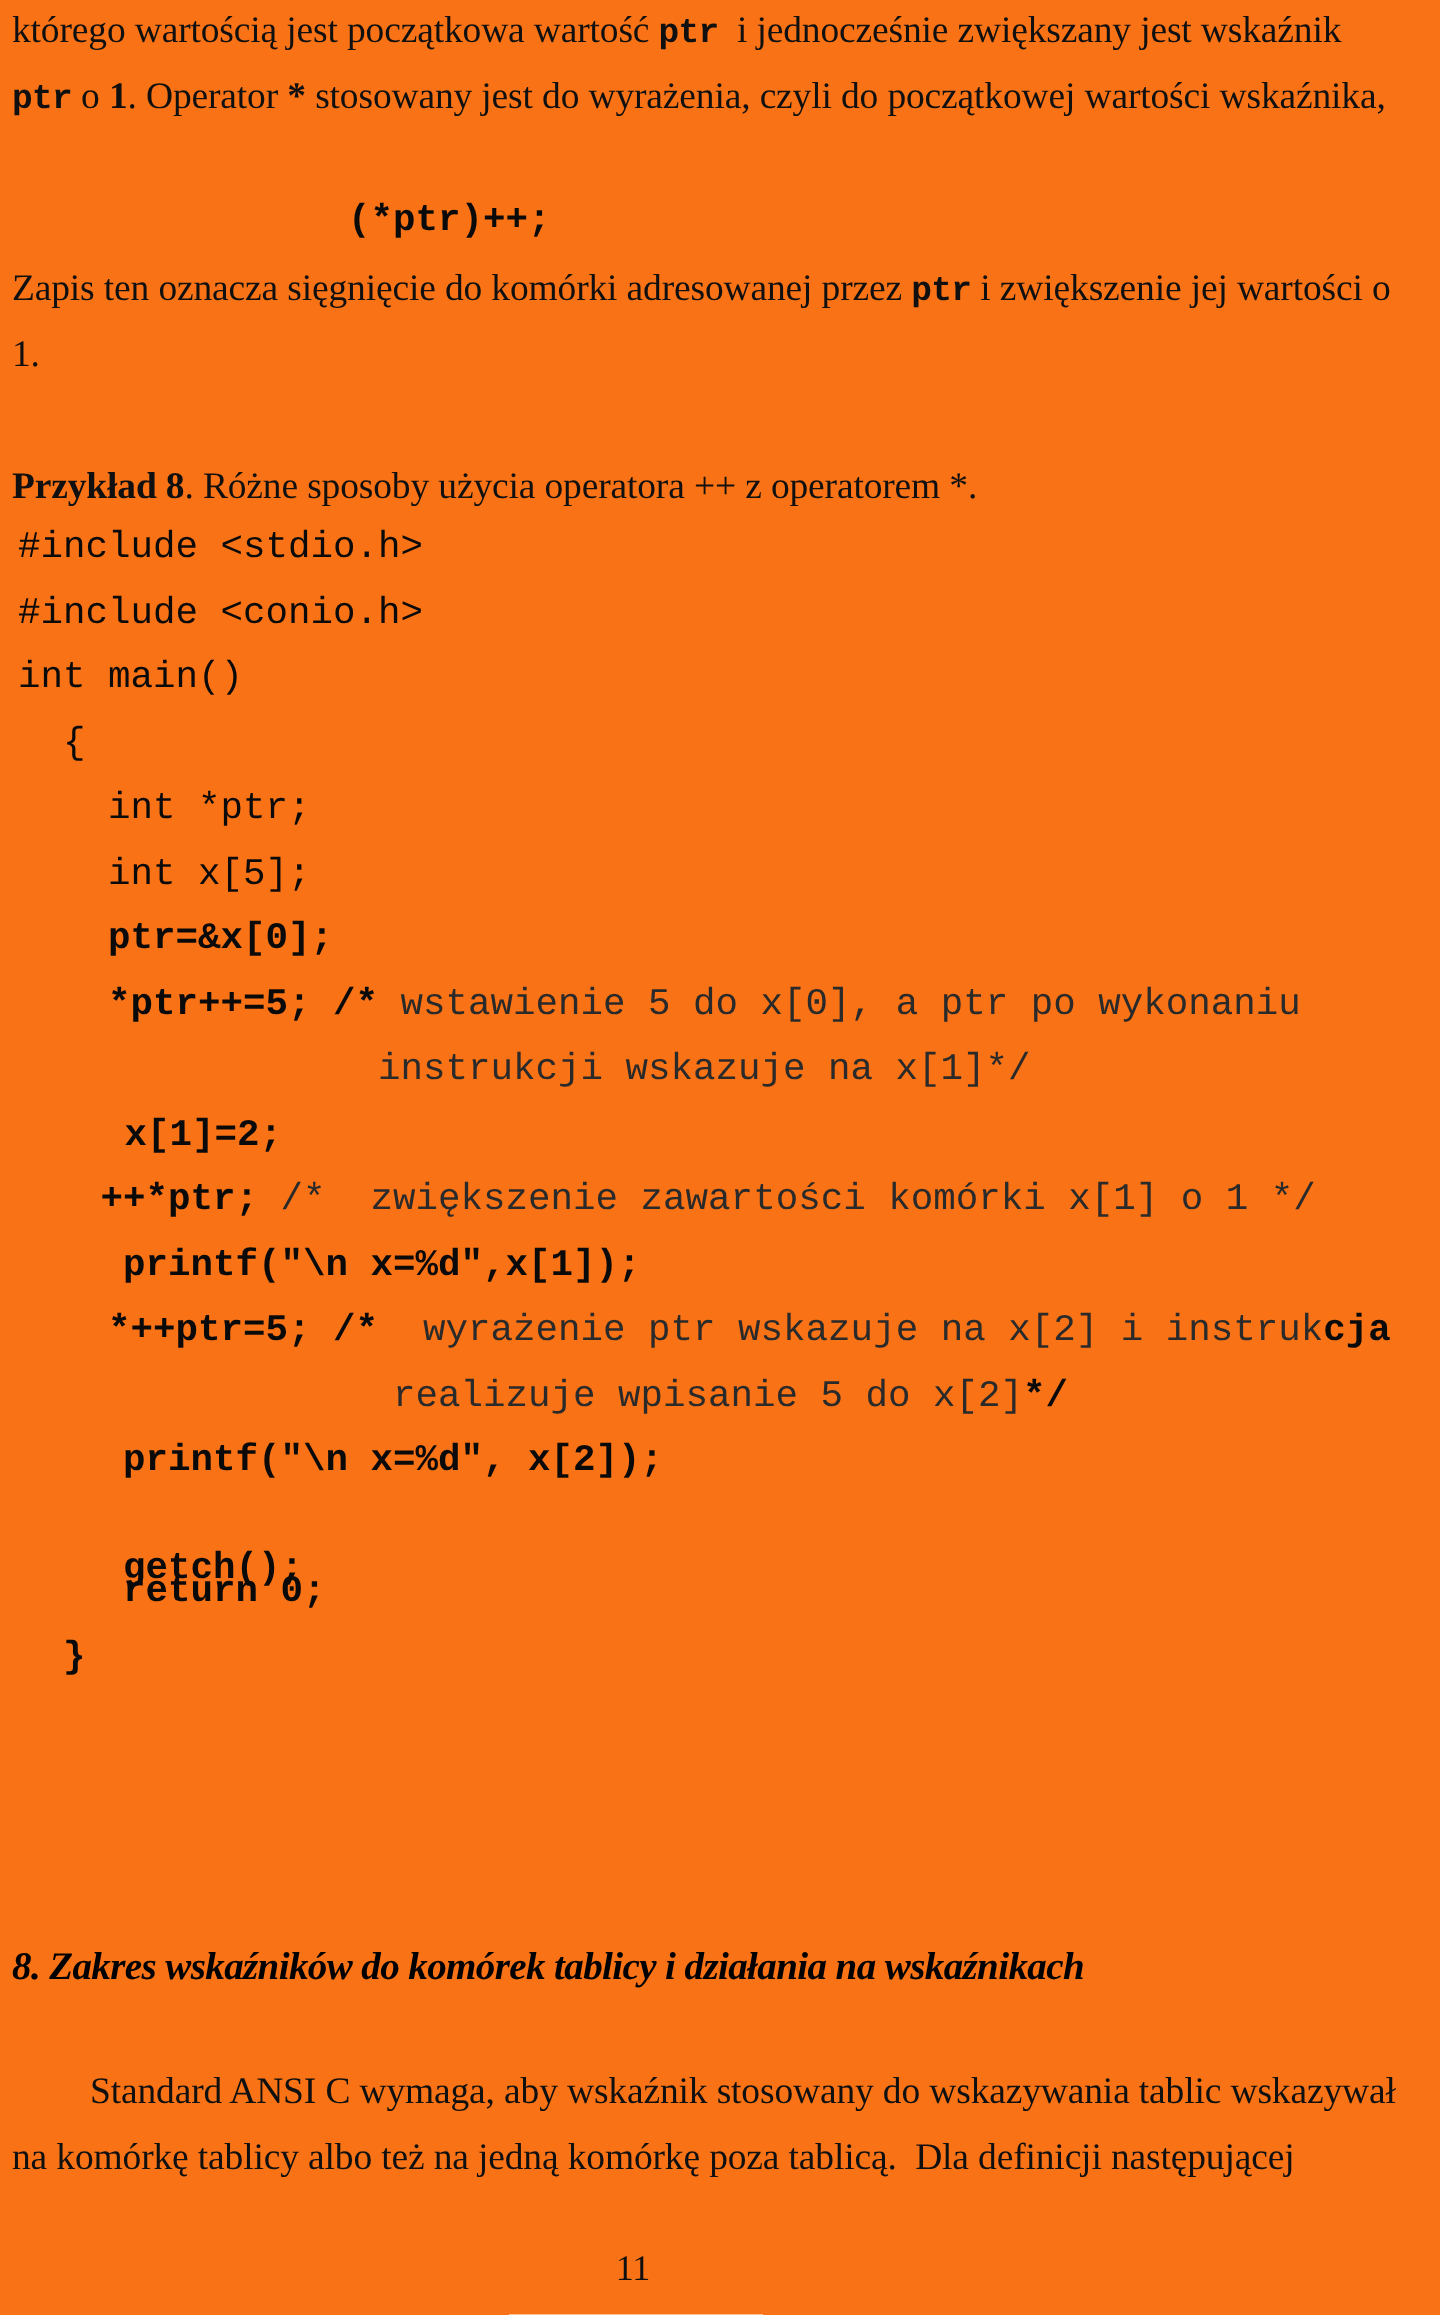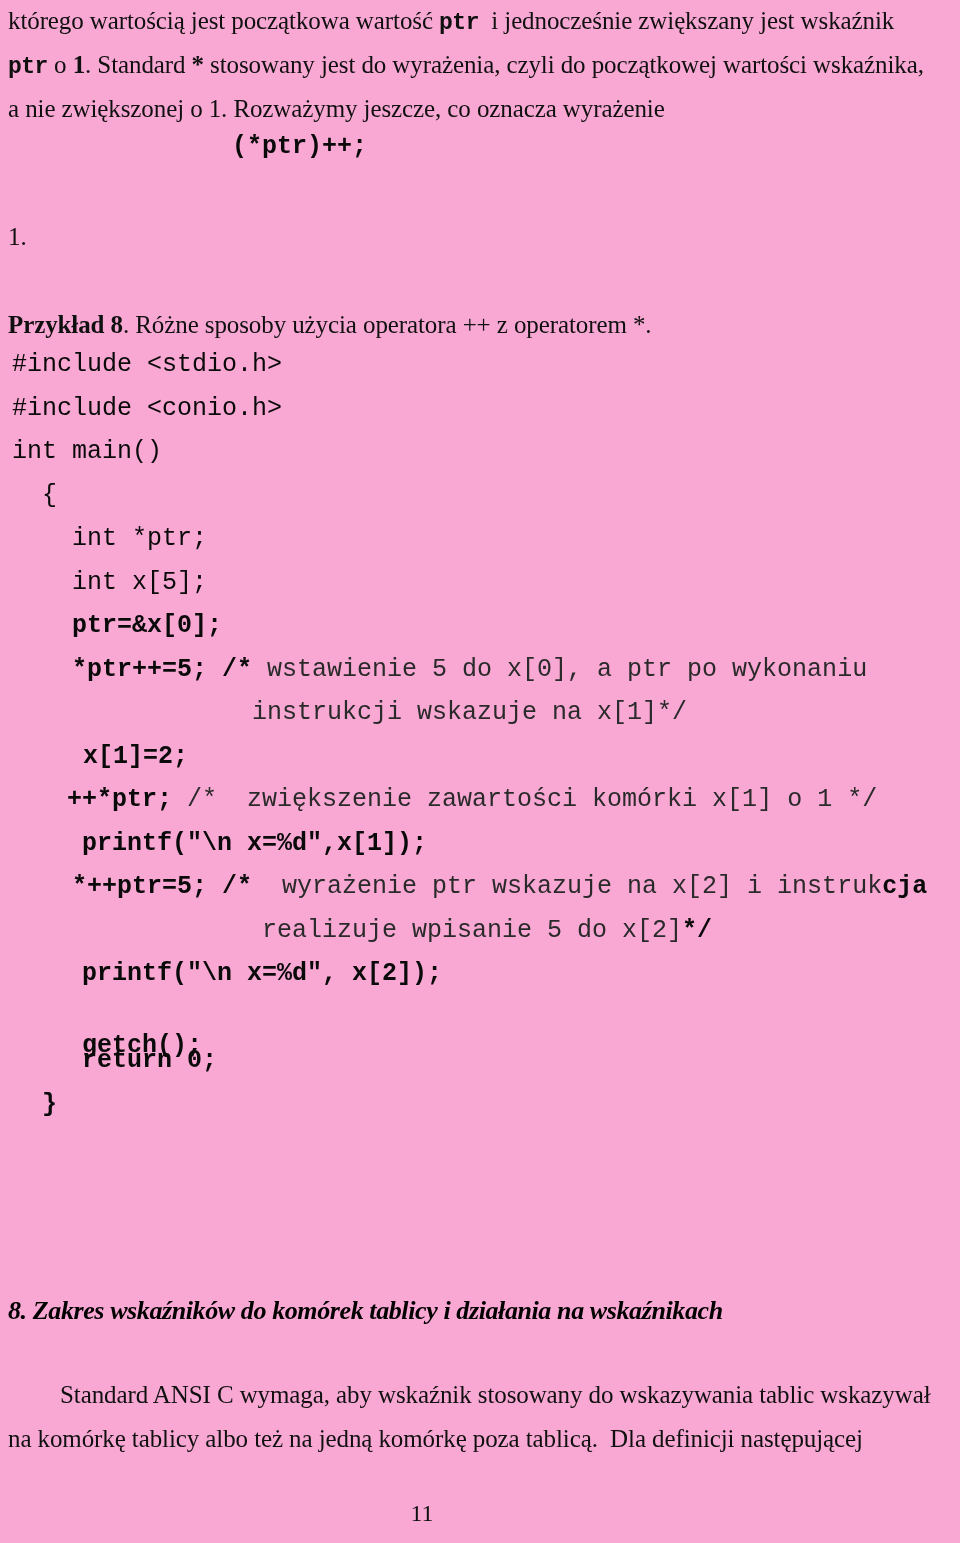--- a/index.html
+++ b/index.html
@@ -5,21 +5,21 @@
 <style>
   html, body {
     margin: 0;
     padding: 0;
     background: #ffffff;
   }
   .page {
     position: relative;
     width: 960px;
     height: 1543px;
-    background: #f9a8d4;
+    background: #f97316;
     overflow: hidden;
     color: #000000;
   }
 
   
   .prose {
     position: absolute;
     font-family: "Liberation Serif", "DejaVu Serif", serif;
     font-size: 25px;
     line-height: 1.0;
@@ -75,26 +75,26 @@
     text-align: center;
   }
 </style>
 </head>
 <body>
 
 <div class="page">
 
   <div class="prose" style="left:8px; top:8px; width:944px;"><span>którego wartością jest początkowa wartość </span><span class="mono">ptr</span><span>  i jednocześnie zwiększany jest wskaźnik</span></div>
 
-  <div class="prose" style="left:8px; top:52px; width:944px;"><span class="mono">ptr</span><span> o </span><span class="b">1</span><span>. Standard </span><span class="b">*</span><span> stosowany jest do wyrażenia, czyli do początkowej wartości wskaźnika,</span></div>
+  <div class="prose" style="left:8px; top:52px; width:944px;"><span class="mono">ptr</span><span> o </span><span class="b">1</span><span>. Operator </span><span class="b">*</span><span> stosowany jest do wyrażenia, czyli do początkowej wartości wskaźnika,</span></div>
 
-  <div class="prose" style="left:8px; top:96px; width:944px;">a nie zwiększonej o 1. Rozważymy jeszcze, co oznacza wyrażenie</div>
 
   <div class="codeline bold" style="left:232px; top:134px;">(*ptr)++;</div>
 
+  <div class="prose" style="left:8px; top:180px; width:944px;"><span>Zapis ten oznacza sięgnięcie do komórki adresowanej przez </span><span class="mono">ptr</span><span> i zwiększenie jej wartości o</span></div>
 
   <div class="prose" style="left:8px; top:224px;">1.</div>
 
   <div class="prose" style="left:8px; top:300px; width:944px;margin-top:12px;"><span class="b">Przykład 8</span><span>. Różne sposoby użycia operatora </span><span>++</span><span> z operatorem </span><span>*</span><span>.</span></div>
 
   <div id="code-block">
       <div class="codeline" style="left: 12px; top: 352px;"><span>#include &lt;stdio.h&gt;</span></div>
       <div class="codeline" style="left: 12px; top: 395.5px;"><span>#include &lt;conio.h&gt;</span></div>
       <div class="codeline" style="left: 12px; top: 439px;"><span>int main()</span></div>
       <div class="codeline" style="left: 42px; top: 482.5px;"><span>{</span></div>

